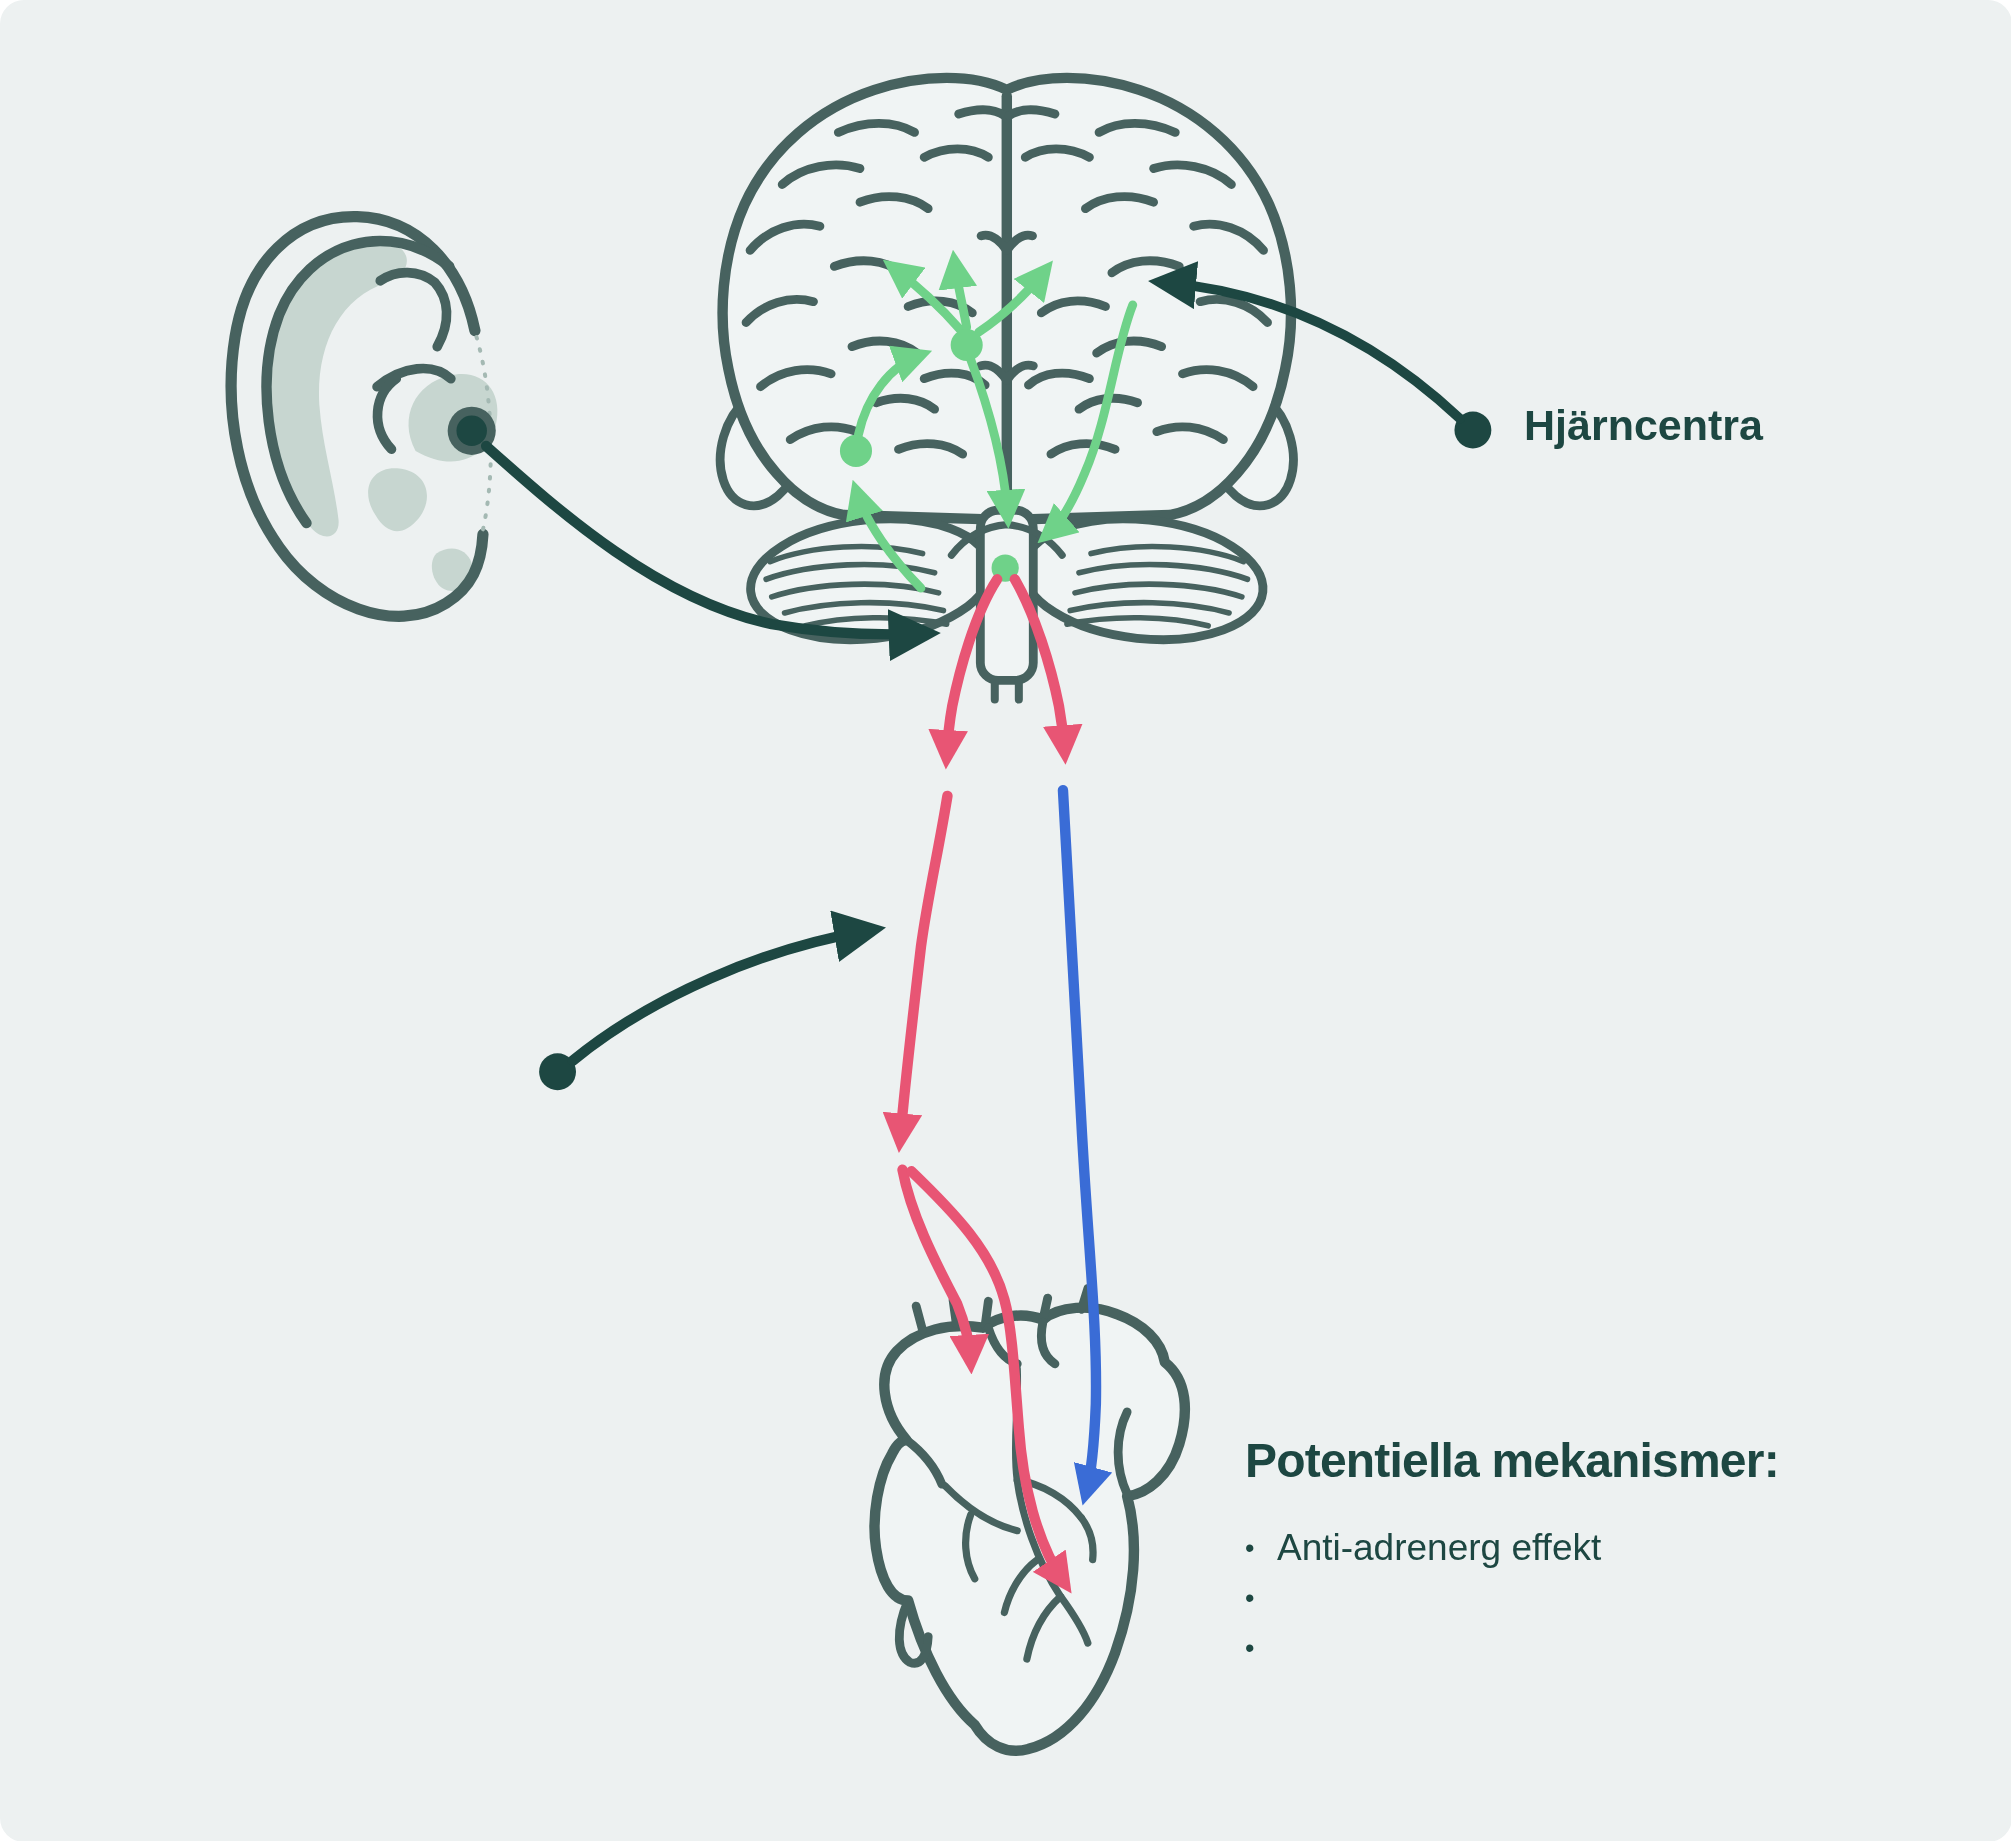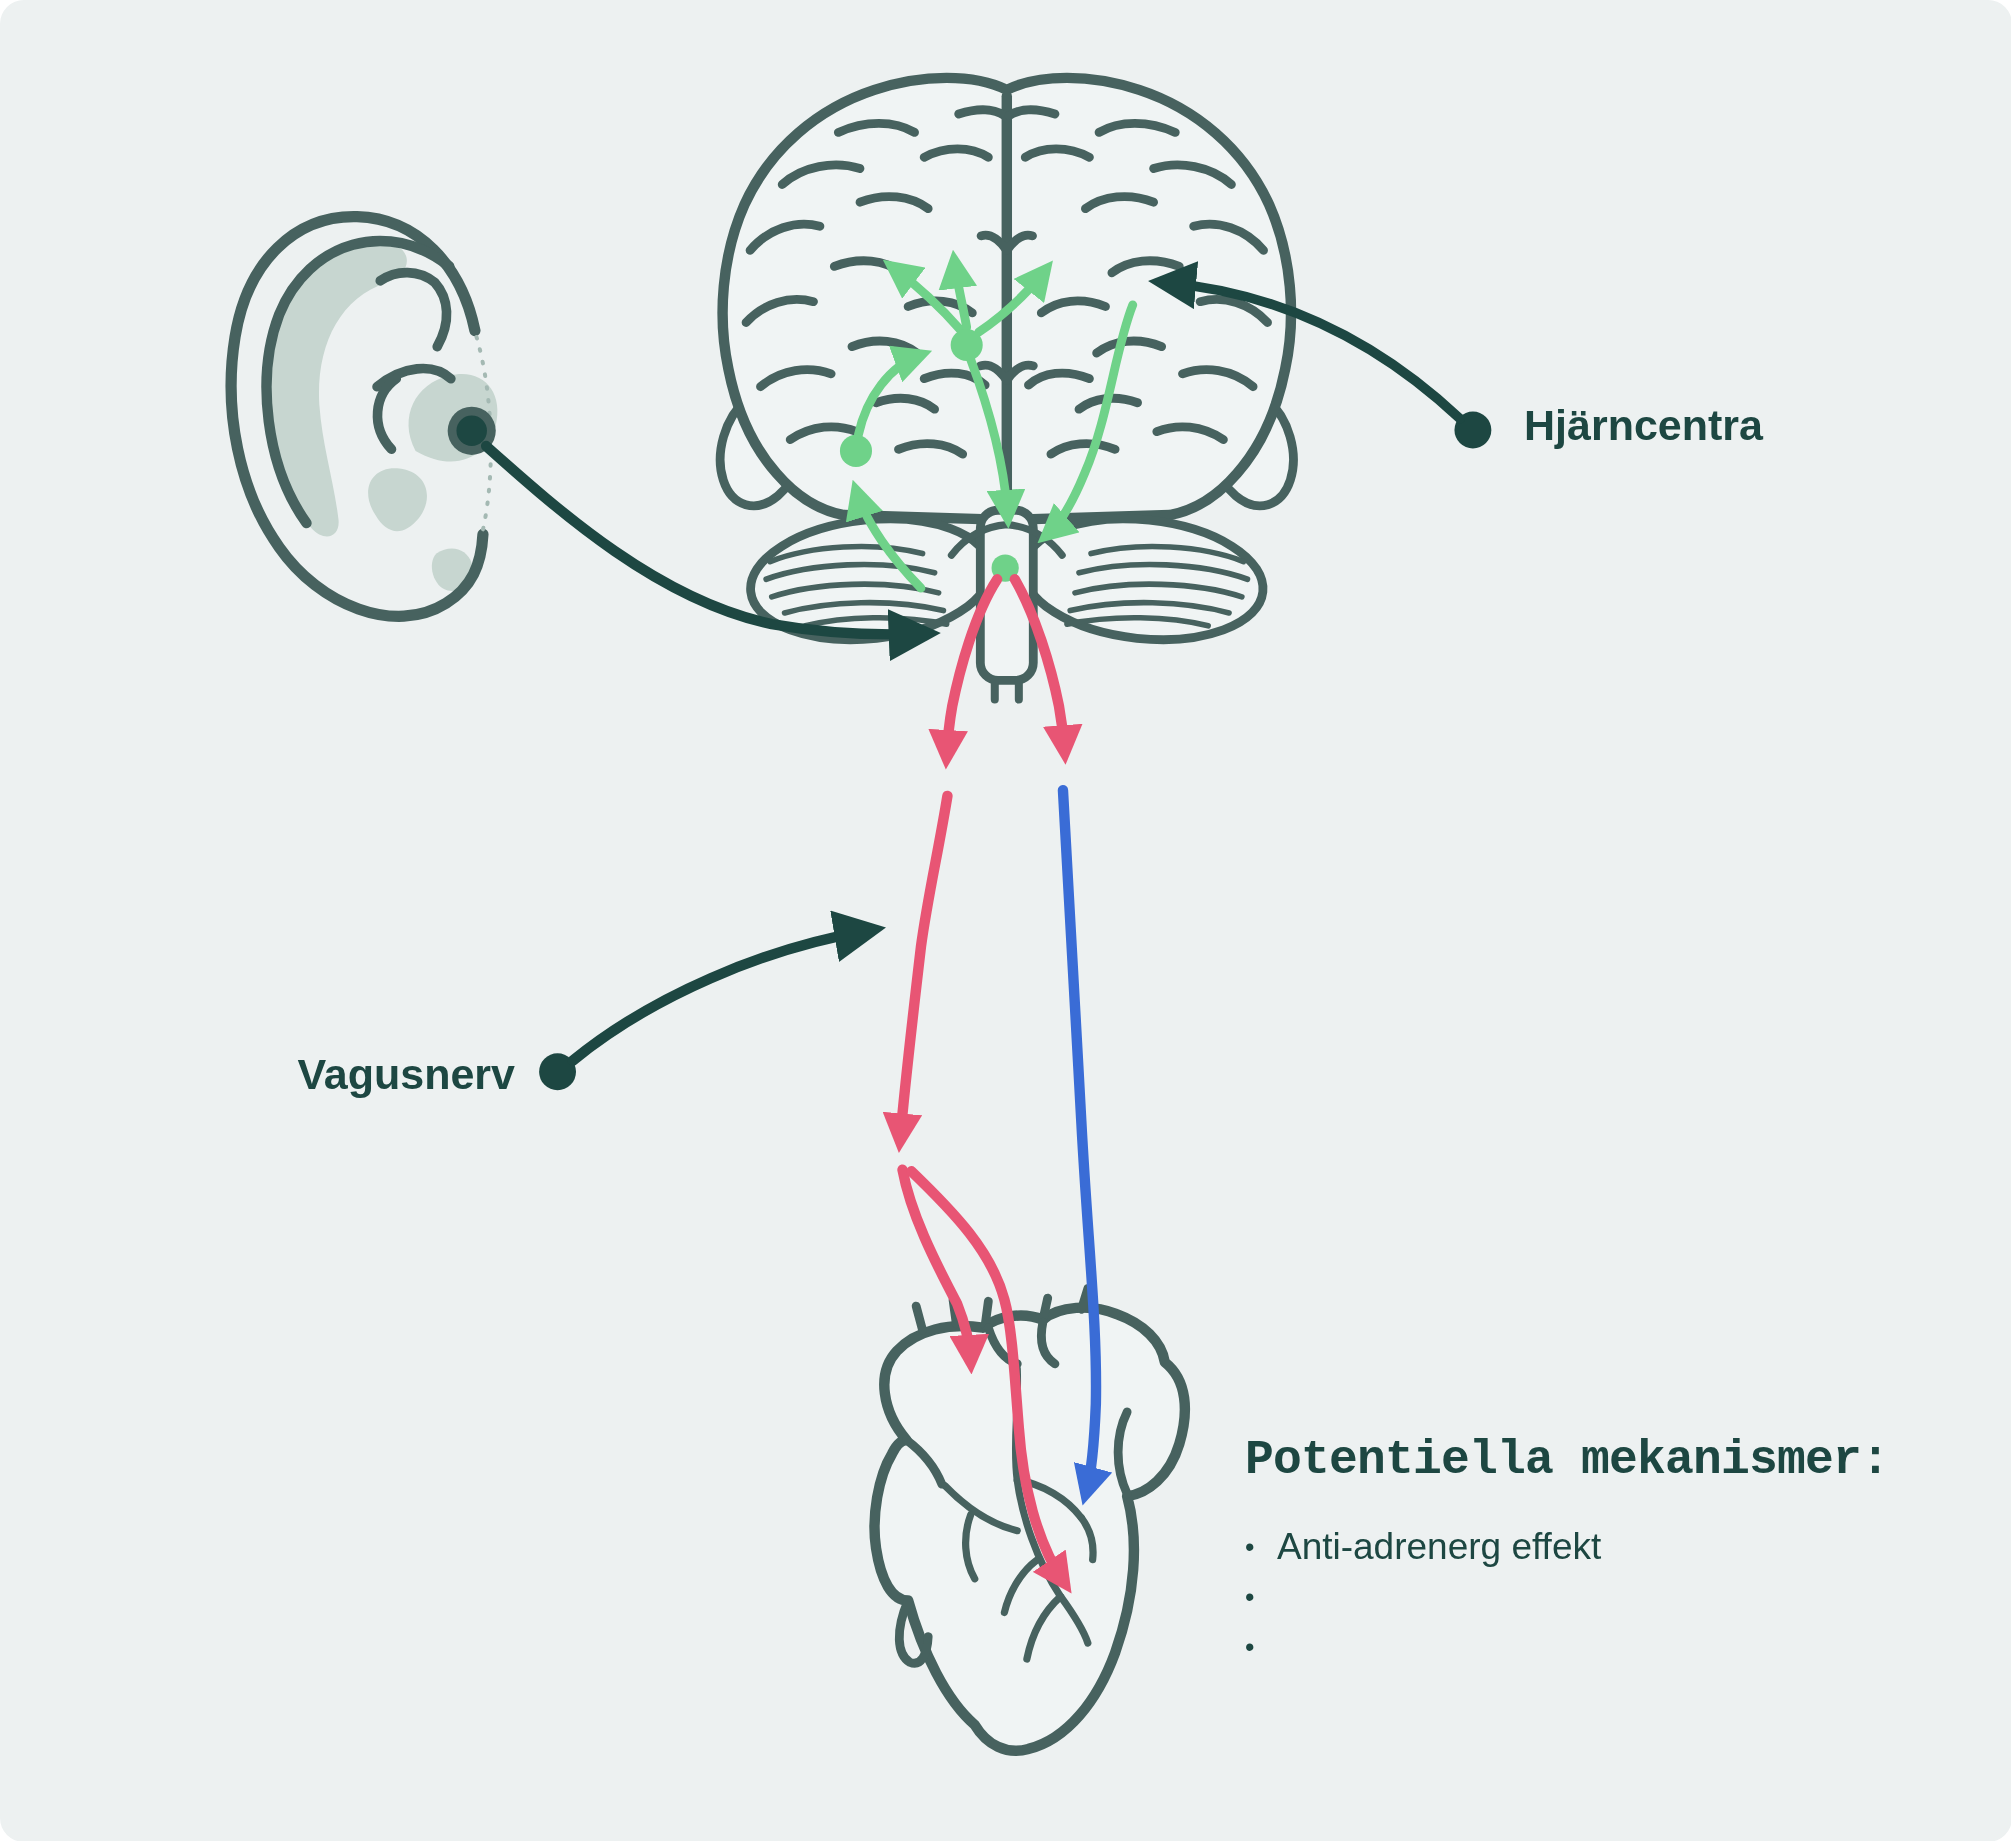--- a/index.html
+++ b/index.html
@@ -21,21 +21,21 @@
   .f-red{fill:var(--red_pathway,#e85574);}
   .s-blue{stroke:var(--blue_pathway,#3a6cd6);fill:none;stroke-linecap:round;}
   .f-blue{fill:var(--blue_pathway,#3a6cd6);}
   .s-dash{stroke:#a4b9b3;fill:none;stroke-linecap:round;stroke-dasharray:2 14;}
 
   
   .label{position:absolute;color:var(--text_dark,#1d4742);font-weight:700;font-size:43px;line-height:61px;white-space:nowrap;}
   .label-hj{left:1524px;top:395px;}
   .label-vag{left:234px;top:1044px;width:281px;text-align:right;}
   .mech{position:absolute;left:1245px;top:1433px;color:var(--text_dark,#1d4742);}
-  .mech-heading{font-size:48px;font-weight:700;margin:0 0 35px 0;letter-spacing:-0.8px;white-space:nowrap;font-family:Liberation Mono, monospace;}
+  .mech-heading{font-size:48px;font-weight:700;margin:0 0 35px 0;letter-spacing:-0.8px;white-space:nowrap;}
   .mech-list{list-style:none;margin:0;padding:0;}
   .mech-item{display:flex;align-items:baseline;gap:22.5px;font-size:37px;font-weight:500;line-height:50px;white-space:nowrap;}
   .mech-bullet{font-size:27px;position:relative;top:-3.2px;}
 </style>
 </head>
 <body>
 
 <div class="stage">
   <div class="card"></div>
 
@@ -185,21 +185,20 @@
       <circle class="f-dark" cx="588" cy="537" r="19"></circle>
       <path class="s-dark" stroke-width="13" marker-end="url(#ah-dark)" d="M606,556 C700,640 822,748 962,778 C1030,790 1098,792 1150,790"></path>
       <circle class="f-dark" cx="1836" cy="536" r="23"></circle>
       <path class="s-dark" stroke-width="12" marker-end="url(#ah-dark)" d="M1820,522 C1722,430 1600,365 1452,352"></path>
       <circle class="f-dark" cx="695" cy="1336" r="23"></circle>
       <path class="s-dark" stroke-width="13" marker-end="url(#ah-dark)" d="M714,1322 C812,1242 952,1182 1082,1160"></path>
     </g>
   </svg>
 
   <div class="label label-hj">Hjärncentra</div>
-  <div class="label label-vag">Vagusnerv</div>
 
   <div class="mech">
     <h2 class="mech-heading">Potentiella mekanismer:</h2>
     <ul class="mech-list">
       <li class="mech-item">
         <span class="mech-bullet">•</span>
         <span>Anti-adrenerg effekt</span>
       </li>
       <li class="mech-item">
         <span class="mech-bullet">•</span>

